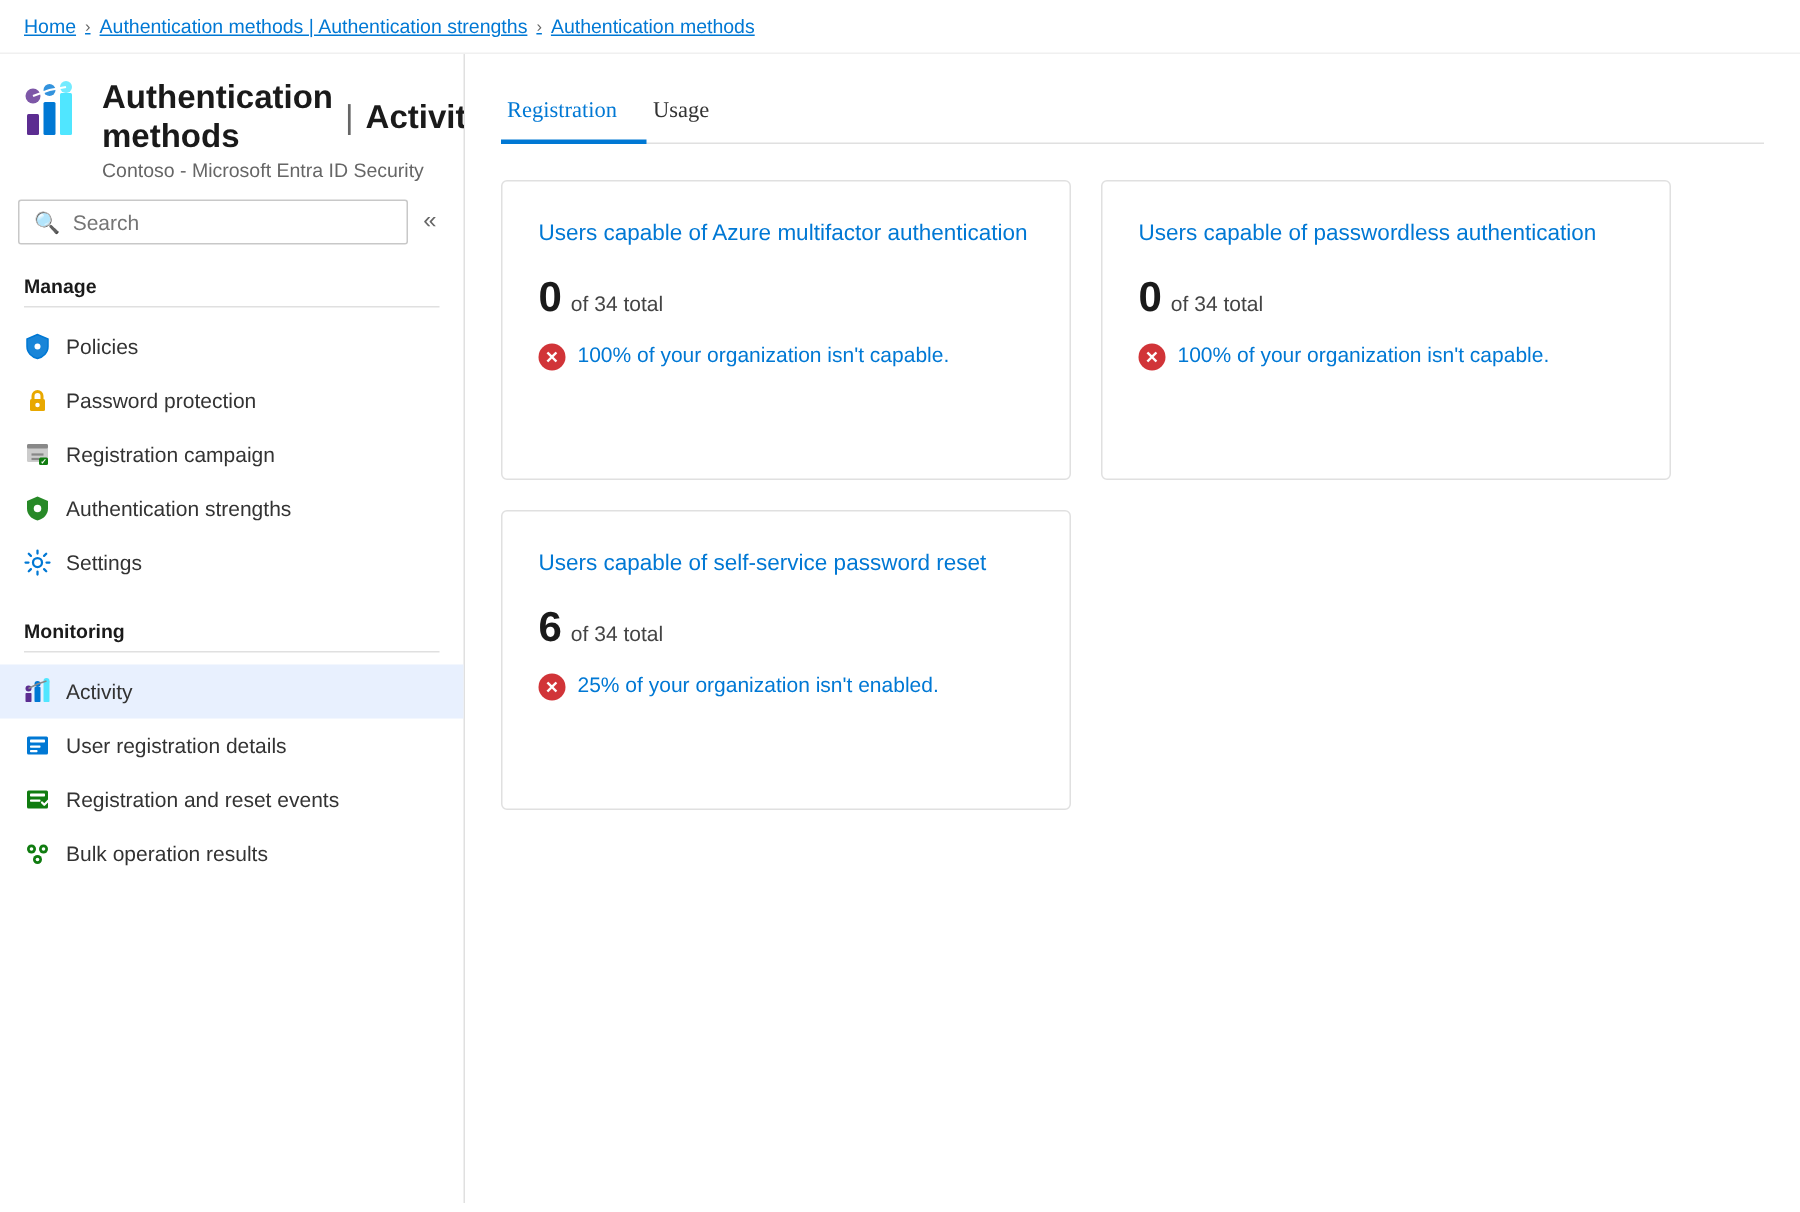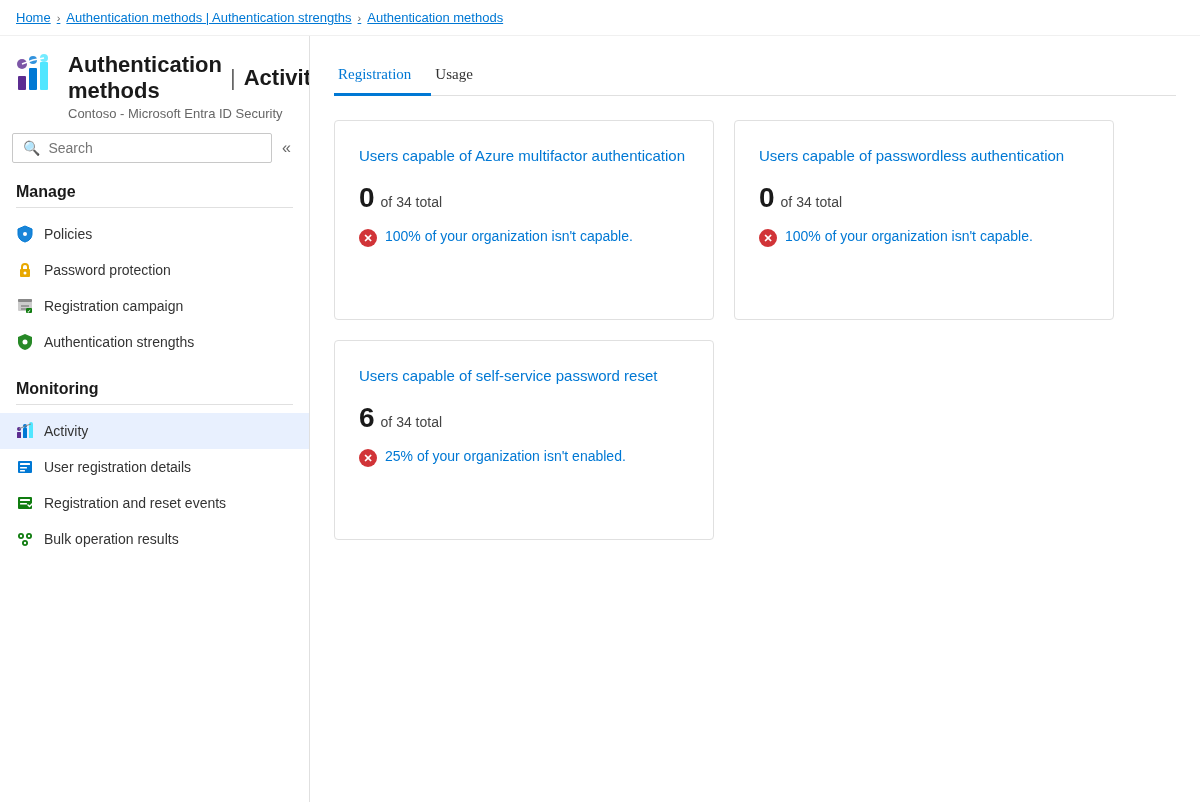--- a/index.html
+++ b/index.html
@@ -56,21 +56,21 @@
       color: #666; font-size: 16px; padding: 2px 6px;
       align-self: center;
     }
     .search-row {
       display: flex; align-items: center; gap: 4px;
       padding: 0 12px 12px 12px;
     }
 
     
     .nav-section-title {
-      font-size: 16px; font-weight: 600; color: #1a1a1a;
+      font-size: 13px; font-weight: 600; color: #1a1a1a;
       padding: 8px 16px 6px 16px;
     }
     .nav-divider {
       border: none; border-top: 1px solid #e0e0e0;
       margin: 0 16px 8px 16px;
     }
     .nav-item {
       display: flex; align-items: center; gap: 10px;
       padding: 9px 16px; cursor: pointer; color: #333;
       font-size: 14px; text-decoration: none;
@@ -211,20 +211,29 @@
       <div class="nav-item">
         <span class="nav-icon">
           <svg width="18" height="18" viewBox="0 0 18 18" fill="none" xmlns="http://www.w3.org/2000/svg">
             <path d="M9 1L2 4v5c0 4 3 7 7 8 4-1 7-4 7-8V4L9 1z" fill="#107c10" opacity="0.9"></path>
             <circle cx="9" cy="9" r="2.5" fill="white"></circle>
           </svg>
         </span>
         <span>Authentication strengths</span>
       </div>
 
+      <div class="nav-item">
+        <span class="nav-icon">
+          <svg width="18" height="18" viewBox="0 0 18 18" fill="none" xmlns="http://www.w3.org/2000/svg">
+            <circle cx="9" cy="9" r="3" fill="none" stroke="#0078d4" stroke-width="1.5"></circle>
+            <path d="M9 1v2M9 15v2M1 9h2M15 9h2M3.2 3.2l1.4 1.4M13.4 13.4l1.4 1.4M3.2 14.8l1.4-1.4M13.4 4.6l1.4-1.4" stroke="#0078d4" stroke-width="1.5" stroke-linecap="round"></path>
+          </svg>
+        </span>
+        <span>Settings</span>
+      </div>
     </nav>
 
     <div class="nav-section-title" style="margin-top:12px">Monitoring</div>
     <hr class="nav-divider">
 
     <nav>
 
       <div class="nav-item active">
         <span class="nav-icon">
           <svg width="18" height="18" viewBox="0 0 18 18" fill="none" xmlns="http://www.w3.org/2000/svg">

